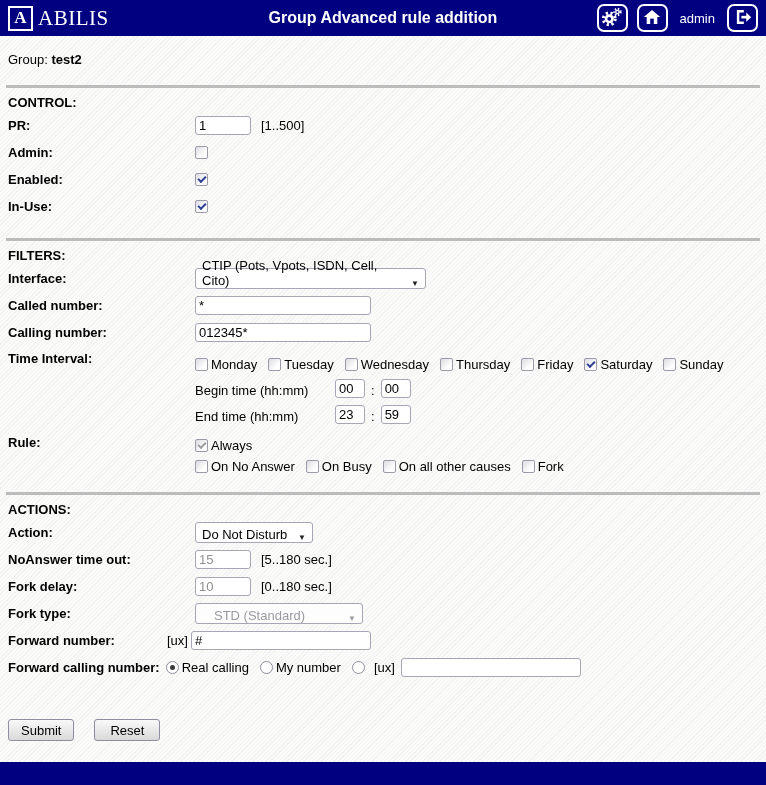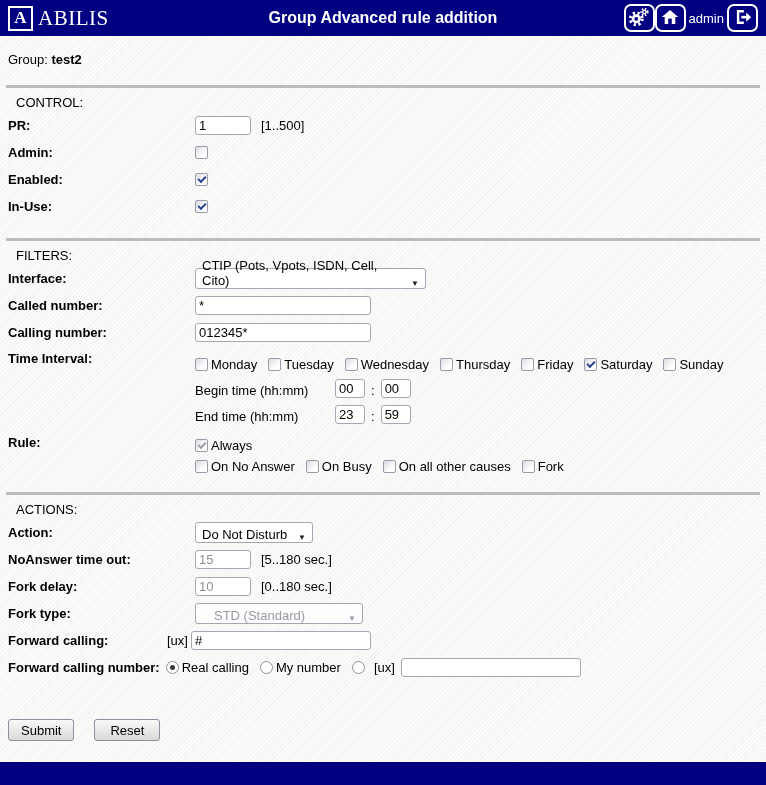--- a/index.html
+++ b/index.html
@@ -20,32 +20,32 @@
   .logo-box {
     width:25px; height:25px; border:2px solid #fff; background:#000080;
     display:grid; place-items:center; color:#fff;
     font-family:"Liberation Serif", serif; font-weight:bold; font-size:17px;
   }
   .logo-text { color:#fff; font-family:"Liberation Serif", serif; font-size:21px; letter-spacing:0.5px; }
   .hdr-title {
     position:absolute; left:50%; top:50%; transform:translate(-50%,-50%);
     color:#fff; font-weight:bold; font-size:16px; white-space:nowrap;
   }
-  .hdr-right { margin-left:auto; display:flex; align-items:center; }
+  .hdr-right { margin-left:auto; display:flex; align-items:center; gap:9px; }
   .icon-btn {
     width:31px; height:28px; border:2px solid #fff; border-radius:7px;
     display:grid; place-items:center; background:#000080; cursor:pointer;
   }
   .hdr-user { color:#fff; font-size:13px; margin:0 3px; }
 
   
   .group-row { padding:16px 0 0 8px; }
   .group-val { font-weight:bold; }
   .hr { height:3px; background:#bcbcbc; margin:18px 6px 0 6px; }
-  .sec-title { font-weight:normal; padding:7px 0 2px 16px; }
+  .sec-title { font-weight:bold; padding:7px 0 2px 8px; }
 
   .row { display:flex; align-items:center; min-height:27px; padding-left:8px; }
   .row.top { align-items:flex-start; }
   .lbl { width:187px; font-weight:bold; flex-shrink:0; }
   .row.top .lbl { padding-top:5px; }
   .hint { margin-left:10px; }
 
   input.inp {
     height:19px; border:1px solid #a6a6b5; border-radius:3px;
     padding:1px 3px; font:13px "Liberation Sans", sans-serif; background:#fff; color:#000;
@@ -294,21 +294,21 @@
   <span class="hint">[0..180 sec.]</span>
 </div>
 <div class="row">
   <span class="lbl">Fork type:</span>
   <div class="sel dis w-ft">
     <span>STD (Standard)</span>
     <span class="arr">▼</span>
   </div>
 </div>
 <div class="row">
-  <span class="lbl" style="width:159px;">Forward calling:</span>
+  <span class="lbl" style="width:159px;">Forward number:</span>
   <span style="margin-right:3px;">[ux]</span>
   <input class="inp w-fwd" value="#" style="">
 </div>
 <div class="row">
   <span class="lbl" style="width:auto; margin-right:6px;">Forward calling number:</span>
   <span class="cb-item">
     <span class="rad on"></span>
     <span>Real calling</span>
   </span>
   <span class="cb-item">

